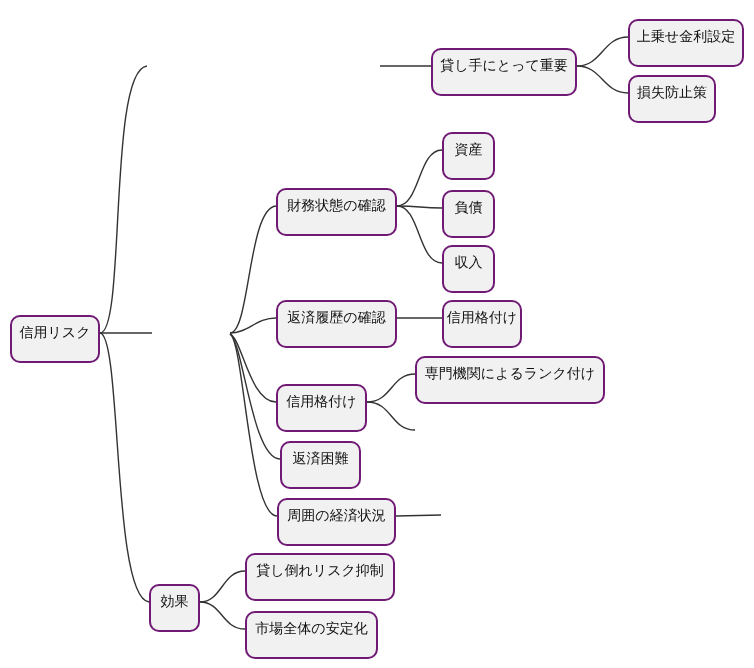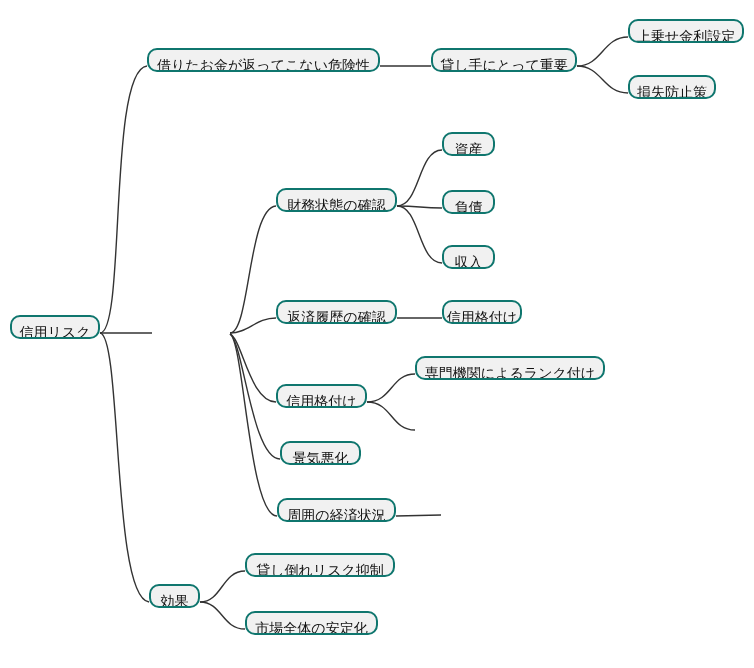--- a/index.html
+++ b/index.html
@@ -21,23 +21,23 @@
     top: 0;
   }
   .edges path {
     fill: none;
     stroke: #333333;
     stroke-width: 1.4;
   }
   .node {
     position: absolute;
     box-sizing: border-box;
-    height: 24px;
+    height: 48px;
     background: #f1f1f1;
-    border: 2px solid #0f766e;
+    border: 2px solid #701a75;
     border-radius: 10px;
     line-height: 31px;
     text-align: center;
     font-size: 14px;
     color: #111111;
     white-space: nowrap;
     overflow: hidden;
   }
 </style>
 </head>
@@ -63,21 +63,20 @@
     <path d="M 397 318 L 442 318"></path>
     <path d="M 367 402 C 392 402 391 374 415 374"></path>
     <path d="M 367 402 C 392 402 391 430 415 430"></path>
     <path d="M 396 516 L 441 515"></path>
     <path d="M 200 602 C 222 602 222 571 245 571"></path>
     <path d="M 200 602 C 222 602 222 629 245 629"></path>
   </svg>
 
   <div class="node" style="left:10px;  top:315px; width:90px">信用リスク</div>
 
-  <div class="node" style="left:147px; top:48px;  width:233px">借りたお金が返ってこない危険性</div>
 
   <div class="node" style="left:431px; top:48px;  width:146px">貸し手にとって重要</div>
 
   <div class="node" style="left:628px; top:19px;  width:116px">上乗せ金利設定</div>
 
   <div class="node" style="left:628px; top:75px;  width:88px">損失防止策</div>
 
 
   <div class="node" style="left:276px; top:188px; width:121px">財務状態の確認</div>
 
@@ -89,21 +88,21 @@
 
   <div class="node" style="left:276px; top:300px; width:121px">返済履歴の確認</div>
 
   <div class="node" style="left:442px; top:300px; width:80px">信用格付け</div>
 
   <div class="node" style="left:276px; top:384px; width:91px">信用格付け</div>
 
   <div class="node" style="left:415px; top:356px; width:190px">専門機関によるランク付け</div>
 
 
-  <div class="node" style="left:280px; top:441px; width:81px">景気悪化</div>
+  <div class="node" style="left:280px; top:441px; width:81px">返済困難</div>
 
   <div class="node" style="left:277px; top:498px; width:119px">周囲の経済状況</div>
 
 
   <div class="node" style="left:149px; top:584px; width:51px">効果</div>
 
   <div class="node" style="left:245px; top:553px; width:150px">貸し倒れリスク抑制</div>
 
   <div class="node" style="left:245px; top:611px; width:133px">市場全体の安定化</div>
 

